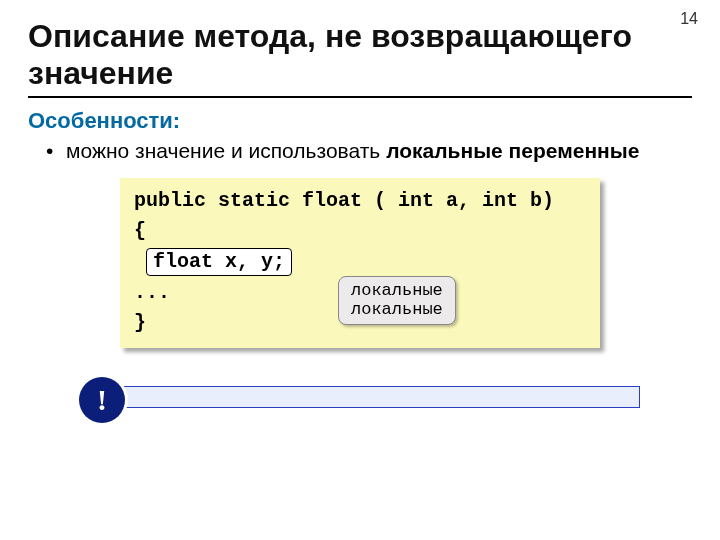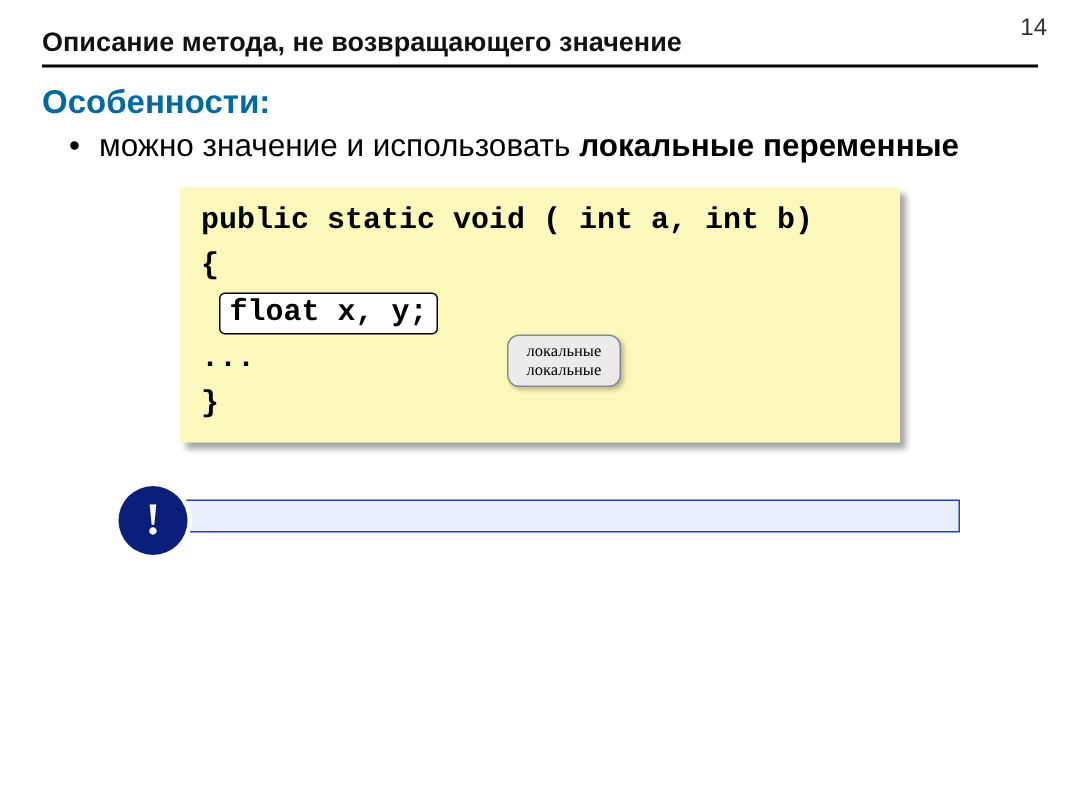--- a/index.html
+++ b/index.html
@@ -14,21 +14,21 @@
   }
   .page-number {
     position: absolute;
     top: 10px;
     right: 22px;
     font-size: 16px;
     color: #333;
   }
   .title {
     margin: 18px 28px 4px 28px;
-    font-size: 18px;
+    font-size: 32px;
     font-weight: bold;
     color: #111;
     line-height: 1.15;
   }
   .title-rule {
     margin: 2px 28px 0 28px;
     border: none;
     border-top: 2.5px solid #000;
   }
   .section-heading {
@@ -83,22 +83,22 @@
     margin: 2px 12px;
   }
   .callout {
     position: absolute;
     left: 218px;
     top: 98px;
     background: #eceaea;
     border: 1px solid #888;
     border-radius: 8px;
     padding: 4px 12px;
-    font-family: Liberation Serif, serif;
-    font-size: 11px;
+    font-family: Liberation Mono, monospace;
+    font-size: 17px;
     font-weight: normal;
     text-align: left;
     line-height: 1.15;
     box-shadow: 2px 2px 3px rgba(0,0,0,.25);
   }
 
   .note-box {
     position: relative;
     margin: 38px 0 0 100px;
     width: 540px;
@@ -137,21 +137,21 @@
 
 <div class="section-heading">Особенности:</div>
 
 <ul class="bullet-list">
   <li class="bullet-item">
     <span>можно значение и использовать </span><b>локальные переменные</b>
   </li>
 </ul>
 
 <div class="code-block">
-  <div class="code-line">public static void ( int a, int b)</div>
+  <div class="code-line">public static float ( int a, int b)</div>
   <div class="code-line">{</div>
   <span class="highlight-box">float x, y;</span>
   <div class="code-line">...</div>
   <div class="code-line">}</div>
 
   <div class="callout">
     <span>локальные</span><br>
     <span>локальные</span>
   </div>
 </div>

